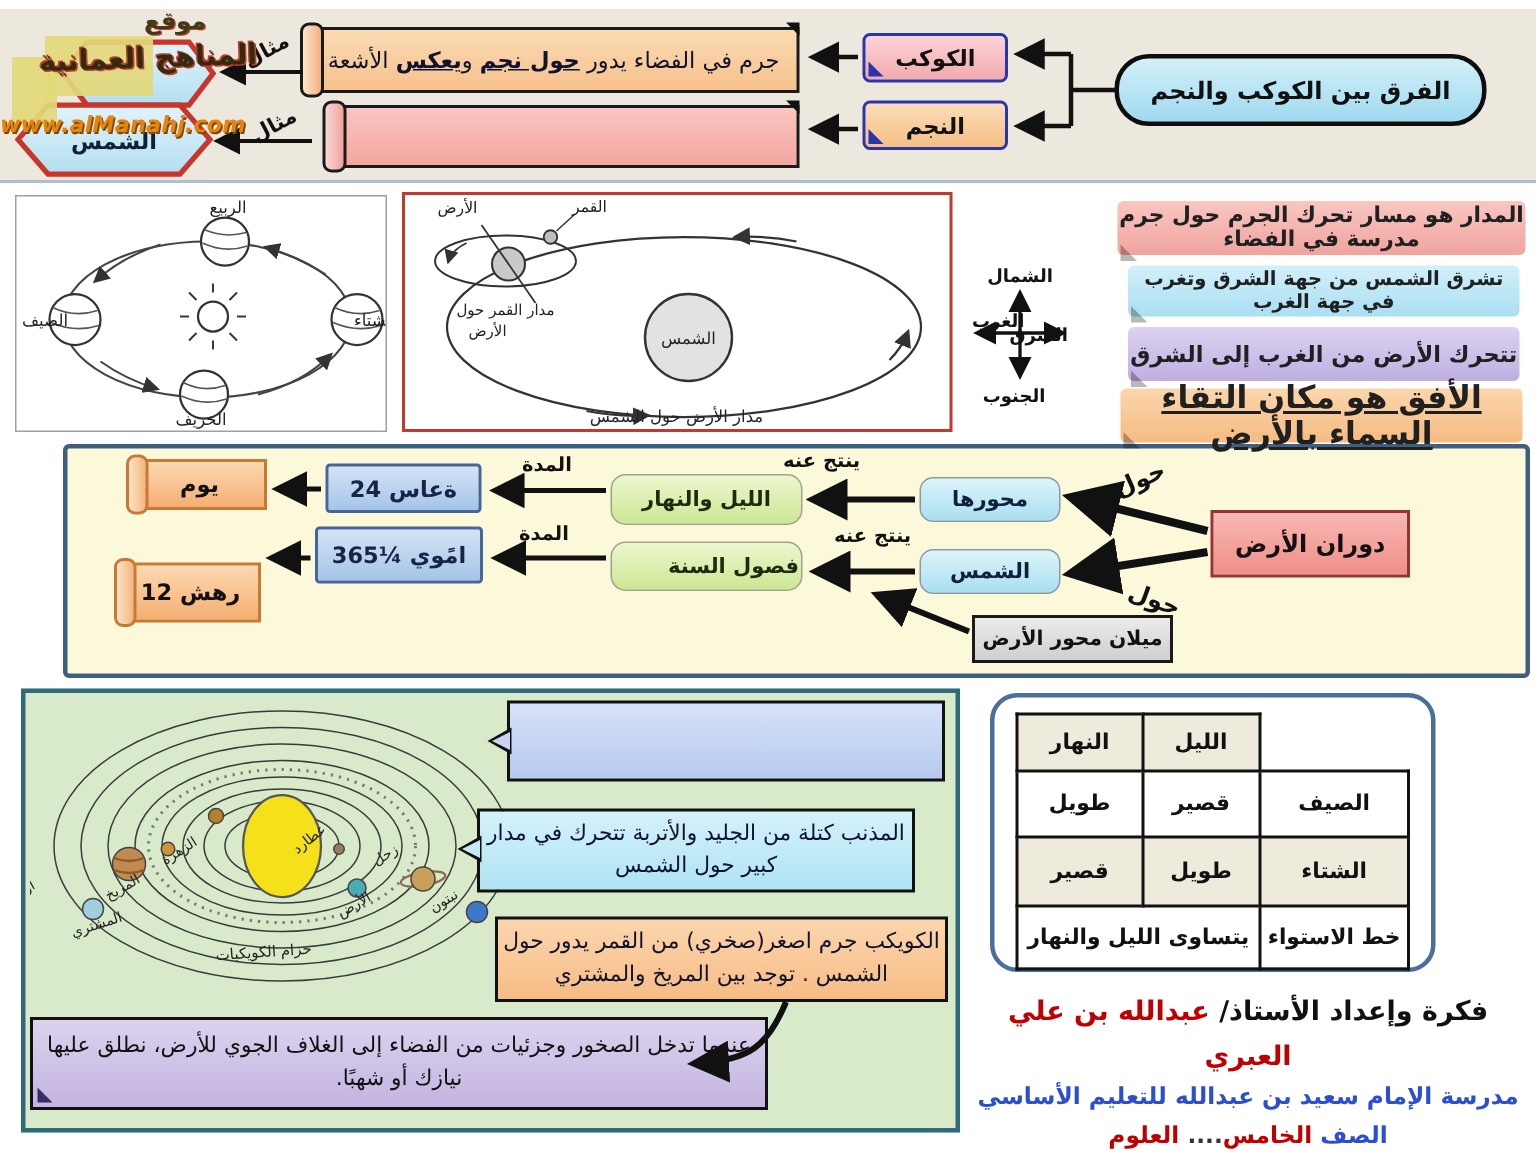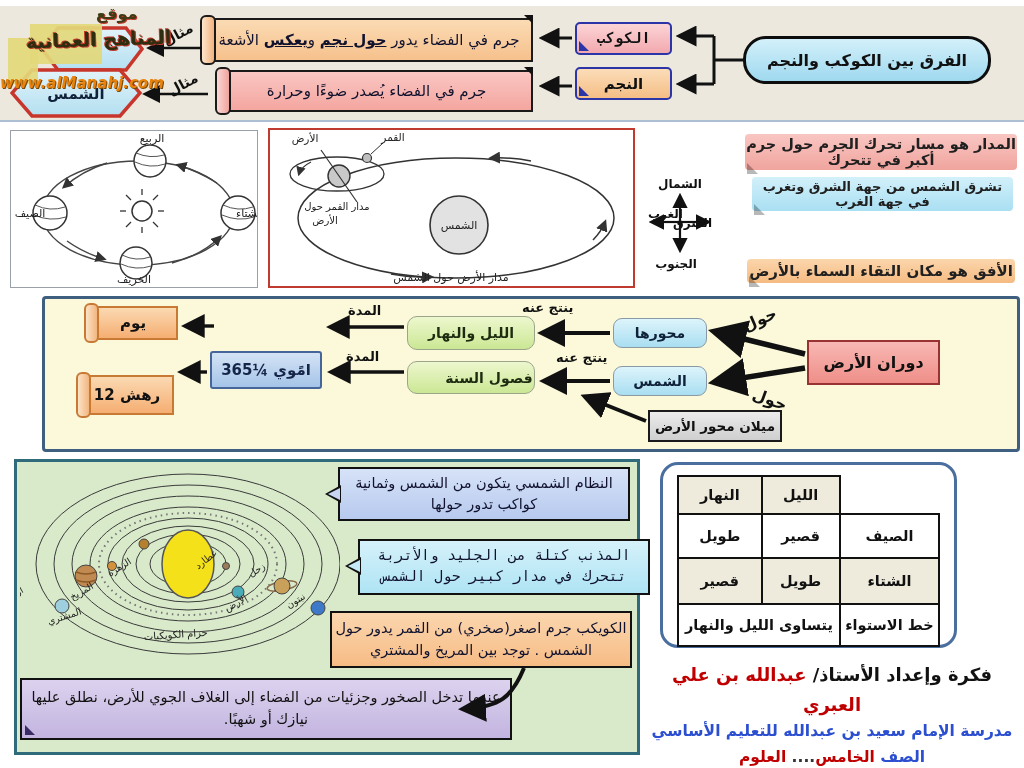--- a/index.html
+++ b/index.html
@@ -8,21 +8,21 @@
   .abs{position:absolute;box-sizing:border-box;}
   .ctr{display:flex;align-items:center;justify-content:center;text-align:center;}
 
   
   .top-band{left:0;top:6px;width:1024px;height:116px;background:#ECE8DE;
             border-bottom:2px solid #AEBFD4;z-index:1;}
   .title-box{left:743px;top:36px;width:248px;height:48px;border:3.5px solid #0d0d0d;border-radius:23px;
              background:linear-gradient(#D3F0FA,#9FD9EF);font-weight:bold;font-size:16px;color:#111;z-index:2;}
   .term-box{width:97px;height:33px;border:2.5px solid #2B35A8;border-radius:5px;font-weight:bold;
             font-size:15px;color:#111;z-index:2;}
-  .term-planet{left:575px;top:22px;background:linear-gradient(#FBD4D6,#F2A9AE);font-family:Liberation Mono, monospace;}
+  .term-planet{left:575px;top:22px;background:linear-gradient(#FBD4D6,#F2A9AE);}
   .term-star{left:575px;top:67px;background:linear-gradient(#FBDDB9,#F5BE85);}
   .term-box .fold{position:absolute;left:2px;bottom:2px;width:0;height:0;
             border-left:10px solid #2B35A8;border-top:10px solid transparent;}
 
   .scrollbox{border:2.5px solid #1a1a1a;color:#10122E;font-size:15px;z-index:2;}
   .def1{left:205px;top:18px;width:328px;height:44px;background:linear-gradient(#FBDBB4,#F6C18C);}
   .def2{left:220px;top:70px;width:313px;height:42px;background:linear-gradient(#FAC6C2,#F4A6A0);}
   .scrollbox .curl{position:absolute;right:auto;left:-7px;top:-5px;bottom:-5px;width:12px;border-radius:6px;
             border:2px solid #1a1a1a;background:linear-gradient(90deg,#FDE6CC,#F2B27E);}
   .def2 .curl{background:linear-gradient(90deg,#FBD7D4,#F0A39C);}
@@ -44,21 +44,21 @@
   .seasons-panel{left:10px;top:130px;width:248px;height:158px;background:#fff;border:1.5px solid #9aa0a8;z-index:2;}
   .orbit-panel{left:268px;top:128px;width:367px;height:160px;background:#fff;border:2.5px solid #C03A30;z-index:2;}
   .compass{left:622px;top:176px;width:120px;height:104px;z-index:2;}
 
   .stmt{font-weight:bold;color:#202020;z-index:2;border-radius:4px;}
   .stmt .fold2{position:absolute;left:2px;bottom:-4px;width:0;height:0;
          border-left:11px solid rgba(0,0,0,.28);border-top:11px solid transparent;}
   .stmt1{left:745px;top:134px;width:272px;height:36px;font-size:14.5px;background:linear-gradient(#F9C6C2,#F0A49E);}
   .stmt2{left:752px;top:177px;width:261px;height:34px;font-size:13px;background:linear-gradient(#D2F0FA,#A9DFF2);}
   .stmt3{left:752px;top:218px;width:261px;height:36px;font-size:15px;background:linear-gradient(#DCD2F0,#BFAFE2);}
-  .stmt4{left:747px;top:259px;width:268px;height:24px;font-size:15px;background:linear-gradient(#FBD6AC,#F5BB82);}
+  .stmt4{left:747px;top:259px;width:268px;height:36px;font-size:21px;background:linear-gradient(#FBD6AC,#F5BB82);text-decoration:underline;}
 
   
   .yellow-band{left:42px;top:296px;width:978px;height:156px;background:#FBF9DA;
                border:3px solid #3E5F80;border-radius:4px;z-index:1;}
   .rot-main{left:807px;top:340px;width:133px;height:45px;background:linear-gradient(#F8B8B4,#EF8E88);
             border:2px solid #993333;font-weight:bold;font-size:16px;color:#111;z-index:2;}
   .cyanbox{border:1.5px solid #8a9aa5;border-radius:9px;background:linear-gradient(#DDF4FB,#A9DEF1);
            font-weight:bold;font-size:14px;color:#10223a;z-index:2;}
   .rot-axis{left:613px;top:318px;width:94px;height:30px;}
   .rot-sun{left:613px;top:366px;width:94px;height:30px;}
@@ -79,21 +79,21 @@
   .oscroll .curl{position:absolute;left:-6px;top:-5px;bottom:-5px;width:11px;border-radius:6px;
            border:2px solid #C87A35;background:linear-gradient(90deg,#FCE3C6,#F3B57F);}
   .flow-lbl{font-weight:bold;font-size:13px;color:#111;z-index:3;white-space:nowrap;}
   .hawl{font-size:16px;}
 
   
   .green-panel{left:14px;top:459px;width:626px;height:296px;background:#D9EACA;
                border:3px solid #2F6B7A;z-index:1;}
   .callout{border:2px solid #111;font-size:14.5px;color:#10122E;z-index:2;line-height:1.45;}
   .co1{left:338px;top:467px;width:292px;height:54px;background:linear-gradient(#D6E2F7,#B7C9EE);}
-  .co2{left:358px;top:539px;width:292px;height:56px;background:linear-gradient(#D5F1FA,#AFE4F4);font-family:Liberation Mono, monospace;}
+  .co2{left:318px;top:539px;width:292px;height:56px;background:linear-gradient(#D5F1FA,#AFE4F4);}
   .co3{left:330px;top:611px;width:302px;height:57px;background:linear-gradient(#FBD6AE,#F6BC85);}
   .tail{position:absolute;left:-15px;top:16px;width:0;height:0;
         border-top:9px solid transparent;border-bottom:9px solid transparent;border-left:0;
         border-right:16px solid #111;}
   .tail:after{content:"";position:absolute;left:3px;top:-6px;width:0;height:0;
         border-top:6px solid transparent;border-bottom:6px solid transparent;border-right:12px solid #C7D5F2;}
   .co2 .tail:after{border-right-color:#C4EAF6;}
   .purplebox{left:20px;top:678px;width:492px;height:62px;border:2.5px solid #111;
         background:linear-gradient(#DCD2EE,#C3B4E0);font-size:14.5px;color:#111;z-index:2;line-height:1.5;}
   .purplebox .fold{position:absolute;left:3px;bottom:3px;width:0;height:0;
@@ -141,21 +141,20 @@
   </div>
 
   <div class="abs ctr scrollbox def1">
     <div class="curl"></div>
     <div class="earfold"></div>
     <span><span>جرم في الفضاء يدور </span><b><u>حول نجم</u></b><span> و</span><b><u>يعكس</u></b><span> الأشعة</span></span>
   </div>
   <div class="abs ctr scrollbox def2">
     <div class="curl"></div>
     <div class="earfold"></div>
-    <span>جرم في الفضاء يُصدر ضوءًا وحرارة</span>
   </div>
 
   <div class="abs example-lbl" style="left:162px;top:26px;">مثال</div>
   <div class="abs example-lbl" style="left:167px;top:76px;">مثال</div>
 
   <svg class="abs hex" style="left:40px;top:26px;" width="104" height="46">
     <defs>
         <linearGradient id="hexg" x1="0" y1="0" x2="0" y2="1">
       <stop offset="0" stop-color="#E2F3FB"></stop>
           <stop offset="1" stop-color="#B3DFF0"></stop>
@@ -255,27 +254,31 @@
         <line x1="58" y1="46" x2="86" y2="46" marker-end="url(#cah)"></line>
       </g>
       <text x="58" y="12" text-anchor="middle" font-size="12" font-weight="bold" fill="#111">الشمال</text>
       <text x="54" y="92" text-anchor="middle" font-size="12" font-weight="bold" fill="#111">الجنوب</text>
       <text x="90" y="51" text-anchor="start" font-size="12" font-weight="bold" fill="#111">الشرق</text>
       <text x="26" y="42" text-anchor="end" font-size="12" font-weight="bold" fill="#111">الغرب</text>
     </svg>
   </div>
 
   <div class="abs ctr stmt stmt1">
-    <span>المدار هو مسار تحرك الجرم حول جرم أكبر في تتحرك</span>
+    <span>المدار هو مسار تحرك الجرم حول جرم مدرسة في الفضاء</span>
       <span class="fold2"></span>
   </div>
   <div class="abs ctr stmt stmt2">
     <span>تشرق الشمس من جهة الشرق وتغرب في جهة الغرب</span>
       <span class="fold2"></span>
   </div>
+  <div class="abs ctr stmt stmt3">
+    <span>تتحرك الأرض من الغرب إلى الشرق</span>
+      <span class="fold2"></span>
+  </div>
   <div class="abs ctr stmt stmt4">
     <span>الأفق هو مكان التقاء السماء بالأرض</span>
       <span class="fold2"></span>
   </div>
 
   <div class="abs yellow-band"></div>
 
   <div class="abs ctr rot-main">
     <span>دوران الأرض</span>
   </div>
@@ -298,20 +301,23 @@
   <div class="abs ctr greenbox gb1">
     <span>الليل والنهار</span>
   </div>
   <div class="abs ctr greenbox gb2">
     <span>فصول السنة</span>
   </div>
 
   <div class="abs flow-lbl" style="left:348px;top:303px;">المدة</div>
   <div class="abs flow-lbl" style="left:346px;top:349px;">المدة</div>
 
+  <div class="abs ctr bluebox bb1">
+    <span class="ltr">24 ساعة</span>
+  </div>
   <div class="abs ctr bluebox bb2">
     <span class="ltr">365¼ يومًا</span>
   </div>
 
   <div class="abs ctr oscroll os1">
     <div class="curl"></div>
     <span>يوم</span>
   </div>
   <div class="abs ctr oscroll os2">
     <div class="curl"></div>
@@ -355,21 +361,20 @@
       <text x="62" y="148" transform="rotate(-18 62 148)">المشتري</text>
       <text x="246" y="102" transform="rotate(-32 246 102)">زحل</text>
       <text x="4" y="126" transform="rotate(-30 4 126)">أورانوس</text>
       <text x="286" y="132" transform="rotate(-32 286 132)">نبتون</text>
       <text x="156" y="172" text-anchor="middle" font-size="10" transform="rotate(-4 156 172)">حزام الكويكبات</text>
     </g>
   </svg>
 
   <div class="abs ctr callout co1">
     <span class="tail"></span>
-    <span>النظام الشمسي يتكون  من الشمس وثمانية كواكب تدور حولها</span>
   </div>
   <div class="abs ctr callout co2">
     <span class="tail"></span>
     <span>المذنب كتلة من الجليد والأتربة تتحرك في مدار كبير حول الشمس</span>
   </div>
   <div class="abs ctr callout co3">
     <span>الكويكب جرم اصغر(صخري) من القمر يدور حول الشمس . توجد بين المريخ والمشتري</span>
   </div>
 
   <div class="abs ctr purplebox">

